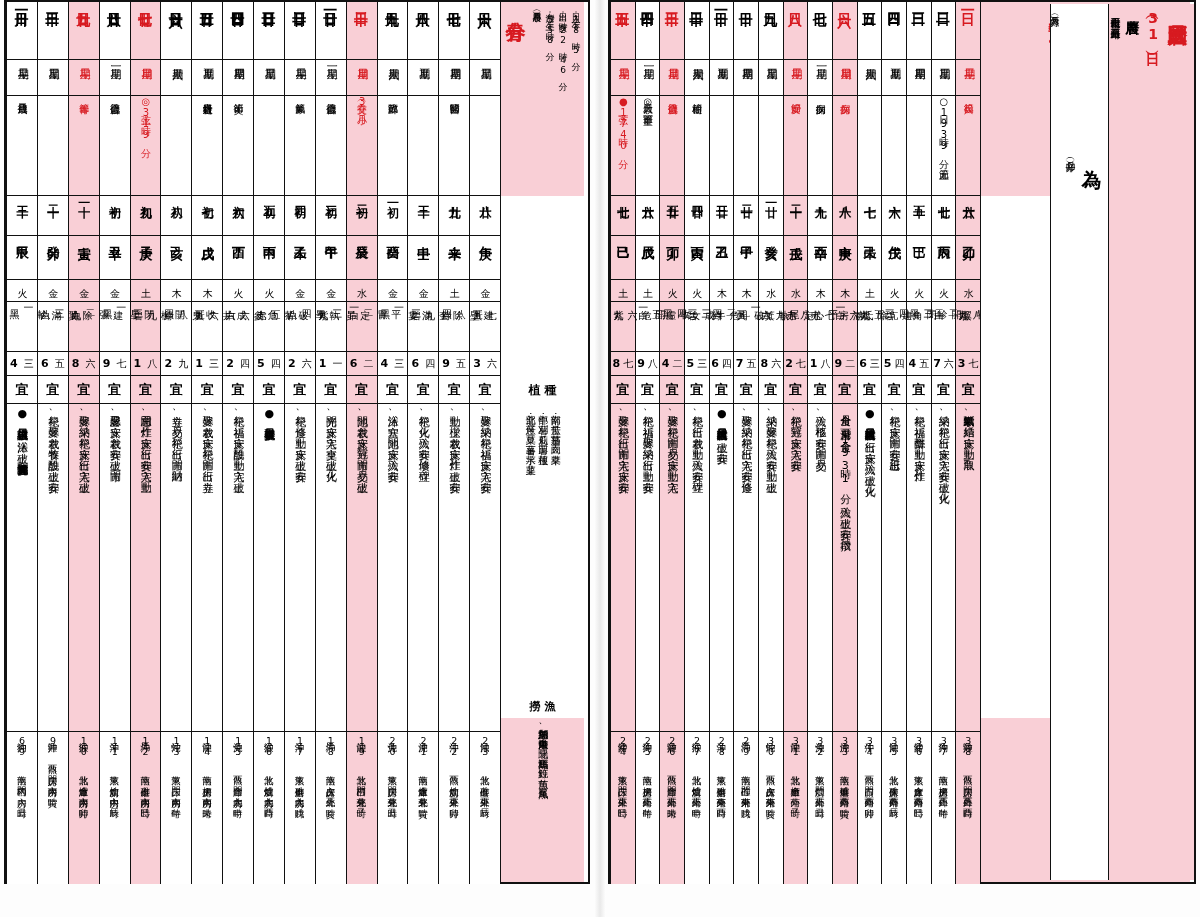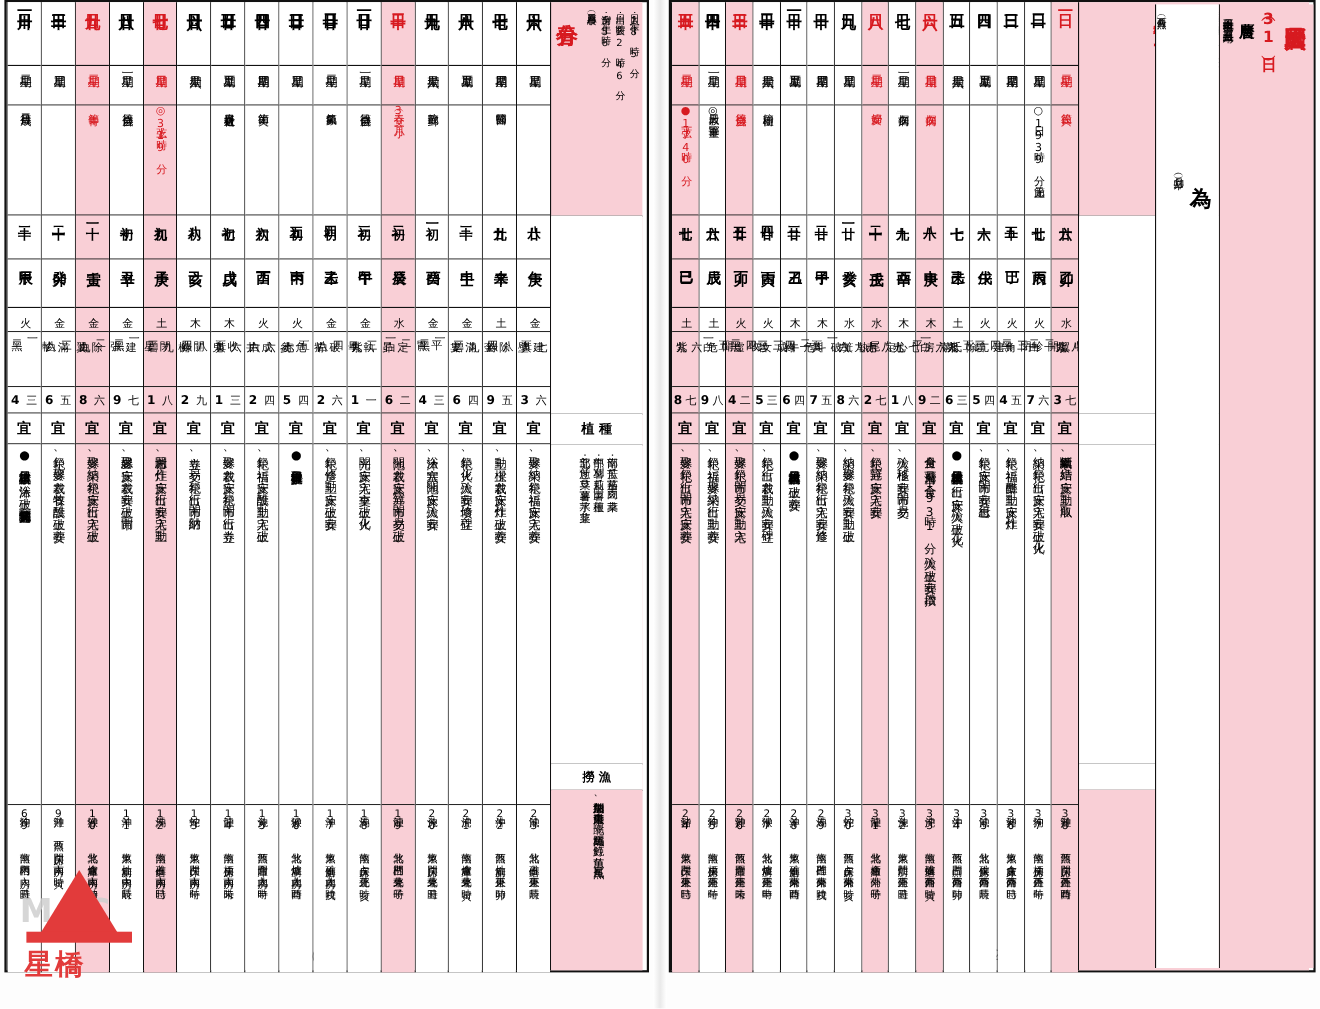--- a/index.html
+++ b/index.html
@@ -1329,20 +1329,14 @@
     <div class="vt med" style="padding:6px 1px;width:18px;">農曆</div>
     <div class="vt sm" style="padding:6px 1px;width:16px;">自正月十七日亥時 至二月十八日丑時</div>
   </div>
 
   <div id="masthead2" style="position:absolute;right:92px;top:4px;width:58px;height:876px;background:#fff;border-left:1px solid #111;box-sizing:border-box;display:flex;flex-direction:row-reverse;">
     <div class="vt big" style="padding:150px 2px 0 2px;width:26px;">為</div>
     <div class="vt sm" style="padding:150px 1px 0 1px;width:15px;">（辛卯月）</div>
     <div class="vt xs" style="padding:6px 1px;width:15px;">（月煞西方）</div>
   </div>
 
-  <div id="logo">
-    <div class="wm">MCC</div>
-    <div class="tri"></div>
-    <div class="bar"></div>
-    <div class="txt">星橋</div>
-  </div>
 
 </div>
 
 </body></html>

